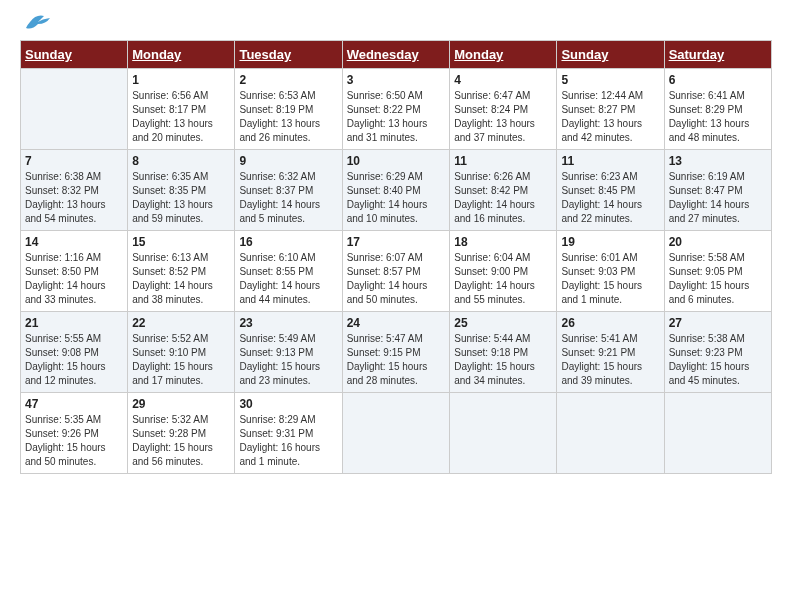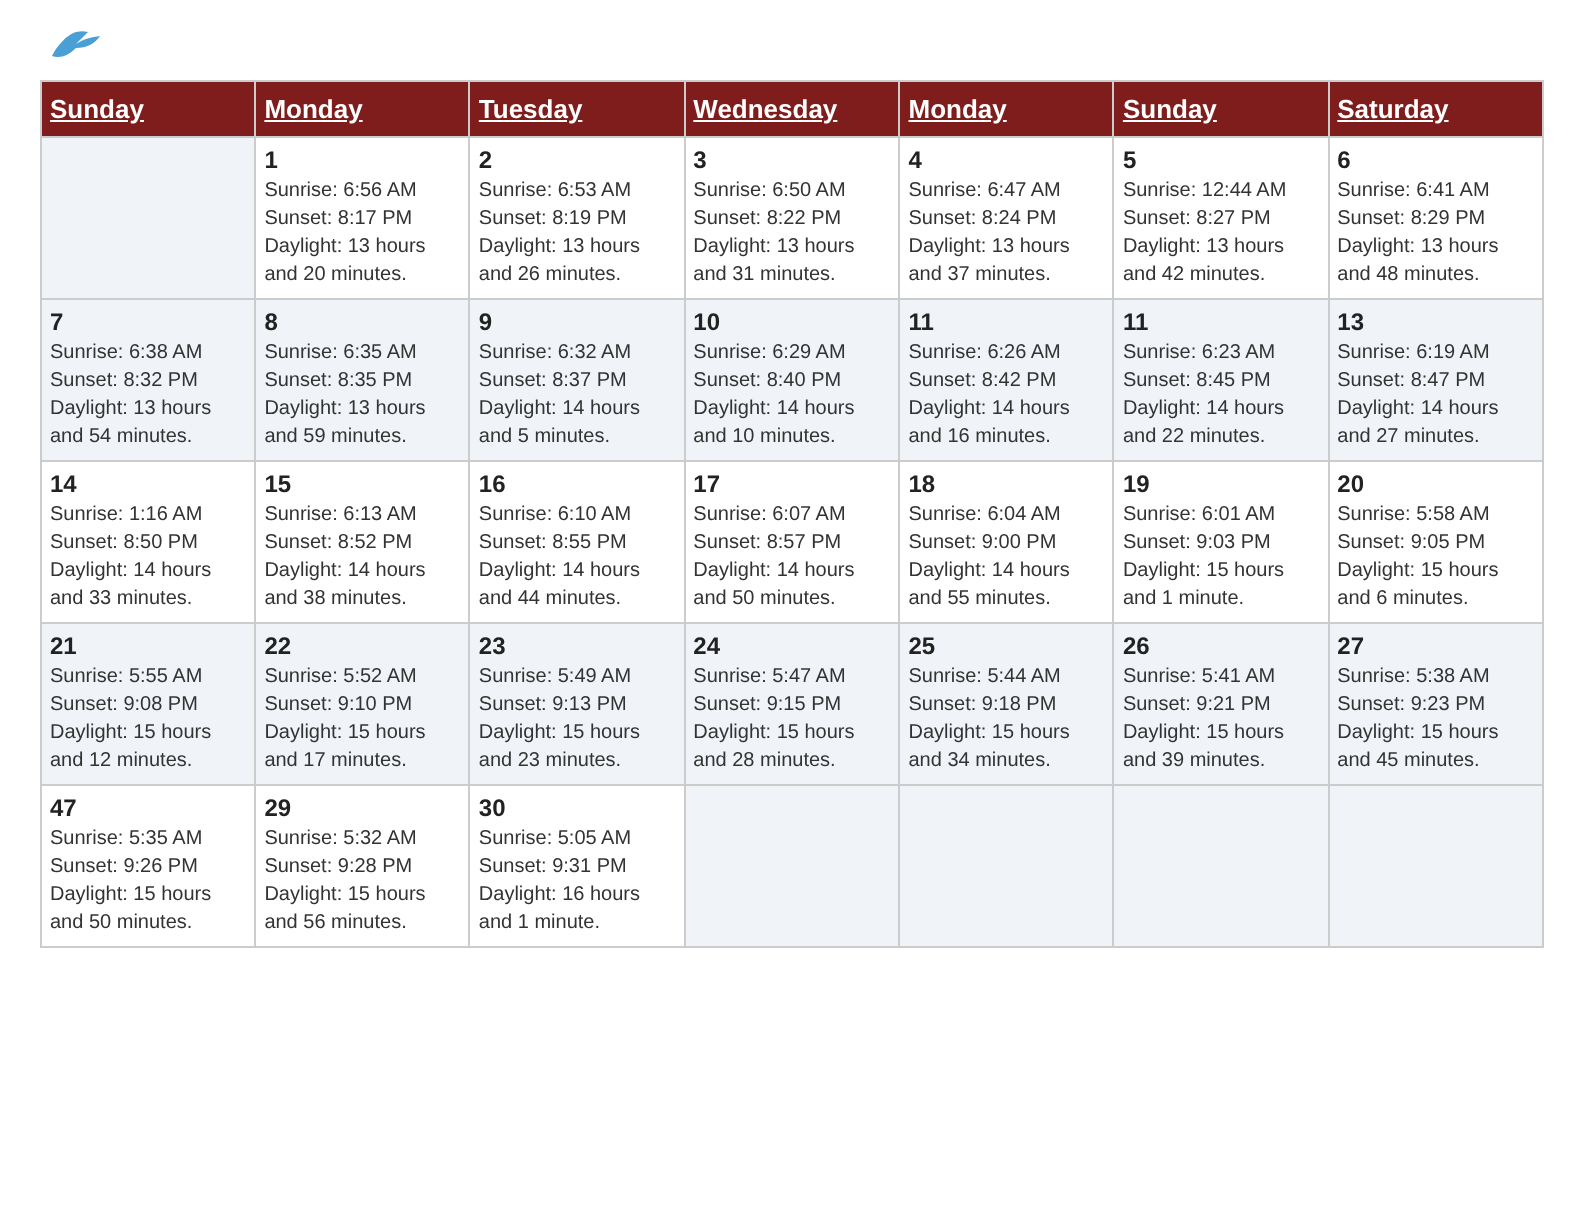--- a/index.html
+++ b/index.html
@@ -330,21 +330,21 @@
         </td>
         <td>
           <span class="day-num">29</span>
           <div class="cell-info">Sunrise: 5:32 AM
 Sunset: 9:28 PM
 Daylight: 15 hours
 and 56 minutes.</div>
         </td>
         <td>
           <span class="day-num">30</span>
-          <div class="cell-info">Sunrise: 5:05 AM
+          <div class="cell-info">Sunrise: 8:29 AM
 Sunset: 9:31 PM
 Daylight: 16 hours
 and 1 minute.</div>
         </td>
         <td class="empty-cell"></td>
         <td class="empty-cell"></td>
         <td class="empty-cell"></td>
         <td class="empty-cell"></td>
       </tr>
     </tbody>

